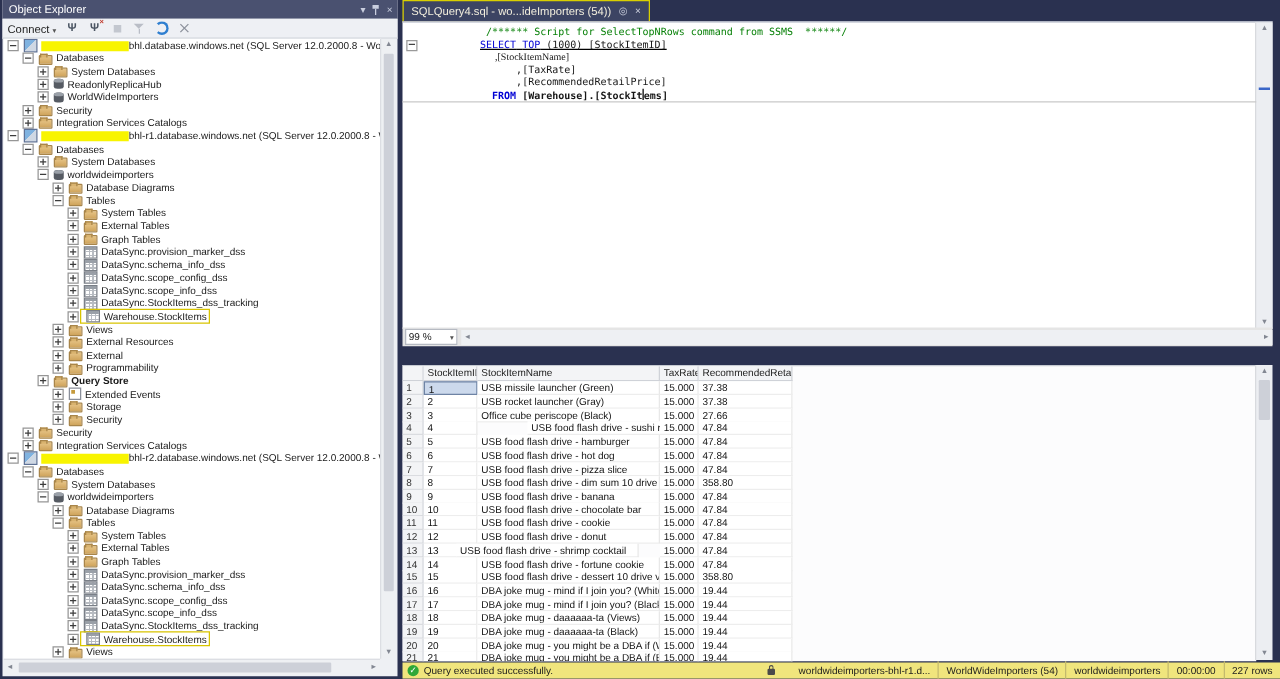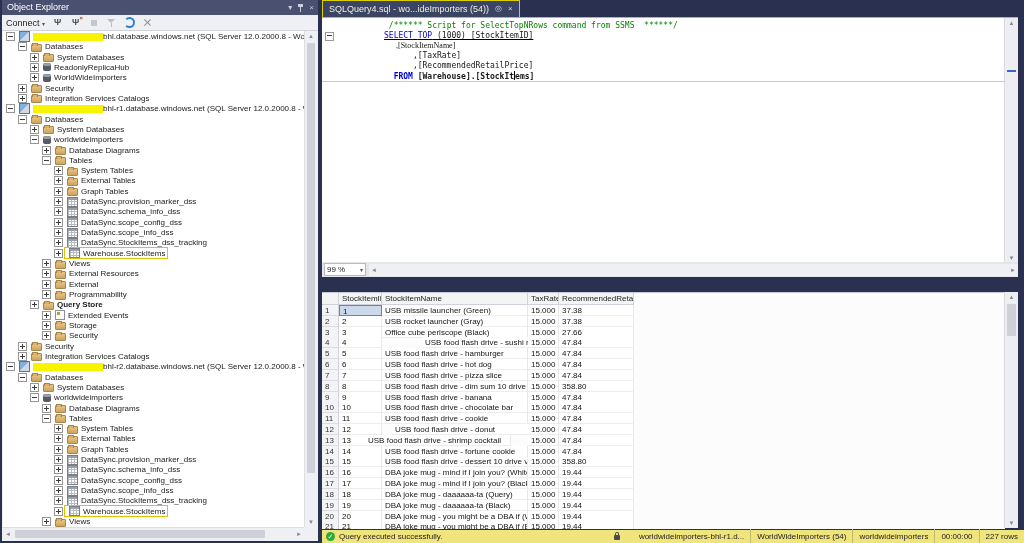--- a/index.html
+++ b/index.html
@@ -589,21 +589,21 @@
       <div class="g-cell" style="left: 60px; width: 146px; top: 109.38px;">USB food flash drive - chocolate bar</div>
       <div class="g-cell" style="left: 206px; width: 31px; top: 109.38px;">15.000</div>
       <div class="g-cell" style="left: 237px; width: 75px; top: 109.38px;">47.84</div>
       <div class="g-cell g-rownum" style="left: 0px; width: 17px; top: 120.2px;">11</div>
       <div class="g-cell" style="left: 17px; width: 43px; top: 120.2px;">11</div>
       <div class="g-cell" style="left: 60px; width: 146px; top: 120.2px;">USB food flash drive - cookie</div>
       <div class="g-cell" style="left: 206px; width: 31px; top: 120.2px;">15.000</div>
       <div class="g-cell" style="left: 237px; width: 75px; top: 120.2px;">47.84</div>
       <div class="g-cell g-rownum" style="left: 0px; width: 17px; top: 131.02px;">12</div>
       <div class="g-cell" style="left: 17px; width: 43px; top: 131.02px;">12</div>
-      <div class="g-cell" style="left: 70px; width: 146px; top: 131.02px;">USB food flash drive - donut</div>
+      <div class="g-cell" style="left: 60px; width: 146px; top: 131.02px;">USB food flash drive - donut</div>
       <div class="g-cell" style="left: 206px; width: 31px; top: 131.02px;">15.000</div>
       <div class="g-cell" style="left: 237px; width: 75px; top: 131.02px;">47.84</div>
       <div class="g-cell g-rownum" style="left: 0px; width: 17px; top: 141.84px;">13</div>
       <div class="g-cell" style="left: 17px; width: 43px; top: 141.84px;">13</div>
       <div class="g-cell" style="left: 43px; width: 146px; top: 141.84px;">USB food flash drive - shrimp cocktail</div>
       <div class="g-cell" style="left: 206px; width: 31px; top: 141.84px;">15.000</div>
       <div class="g-cell" style="left: 237px; width: 75px; top: 141.84px;">47.84</div>
       <div class="g-cell g-rownum" style="left: 0px; width: 17px; top: 152.66px;">14</div>
       <div class="g-cell" style="left: 17px; width: 43px; top: 152.66px;">14</div>
       <div class="g-cell" style="left: 60px; width: 146px; top: 152.66px;">USB food flash drive - fortune cookie</div>
@@ -619,21 +619,21 @@
       <div class="g-cell" style="left: 60px; width: 146px; top: 174.3px;">DBA joke mug - mind if I join you? (White)</div>
       <div class="g-cell" style="left: 206px; width: 31px; top: 174.3px;">15.000</div>
       <div class="g-cell" style="left: 237px; width: 75px; top: 174.3px;">19.44</div>
       <div class="g-cell g-rownum" style="left: 0px; width: 17px; top: 185.12px;">17</div>
       <div class="g-cell" style="left: 17px; width: 43px; top: 185.12px;">17</div>
       <div class="g-cell" style="left: 60px; width: 146px; top: 185.12px;">DBA joke mug - mind if I join you? (Black)</div>
       <div class="g-cell" style="left: 206px; width: 31px; top: 185.12px;">15.000</div>
       <div class="g-cell" style="left: 237px; width: 75px; top: 185.12px;">19.44</div>
       <div class="g-cell g-rownum" style="left: 0px; width: 17px; top: 195.94px;">18</div>
       <div class="g-cell" style="left: 17px; width: 43px; top: 195.94px;">18</div>
-      <div class="g-cell" style="left: 60px; width: 146px; top: 195.94px;">DBA joke mug - daaaaaa-ta (Query)</div>
+      <div class="g-cell" style="left: 60px; width: 146px; top: 195.94px;">DBA joke mug - daaaaaa-ta (Views)</div>
       <div class="g-cell" style="left: 206px; width: 31px; top: 195.94px;">15.000</div>
       <div class="g-cell" style="left: 237px; width: 75px; top: 195.94px;">19.44</div>
       <div class="g-cell g-rownum" style="left: 0px; width: 17px; top: 206.76px;">19</div>
       <div class="g-cell" style="left: 17px; width: 43px; top: 206.76px;">19</div>
       <div class="g-cell" style="left: 60px; width: 146px; top: 206.76px;">DBA joke mug - daaaaaa-ta (Black)</div>
       <div class="g-cell" style="left: 206px; width: 31px; top: 206.76px;">15.000</div>
       <div class="g-cell" style="left: 237px; width: 75px; top: 206.76px;">19.44</div>
       <div class="g-cell g-rownum" style="left: 0px; width: 17px; top: 217.58px;">20</div>
       <div class="g-cell" style="left: 17px; width: 43px; top: 217.58px;">20</div>
       <div class="g-cell" style="left: 60px; width: 146px; top: 217.58px;">DBA joke mug - you might be a DBA if (White)</div>

